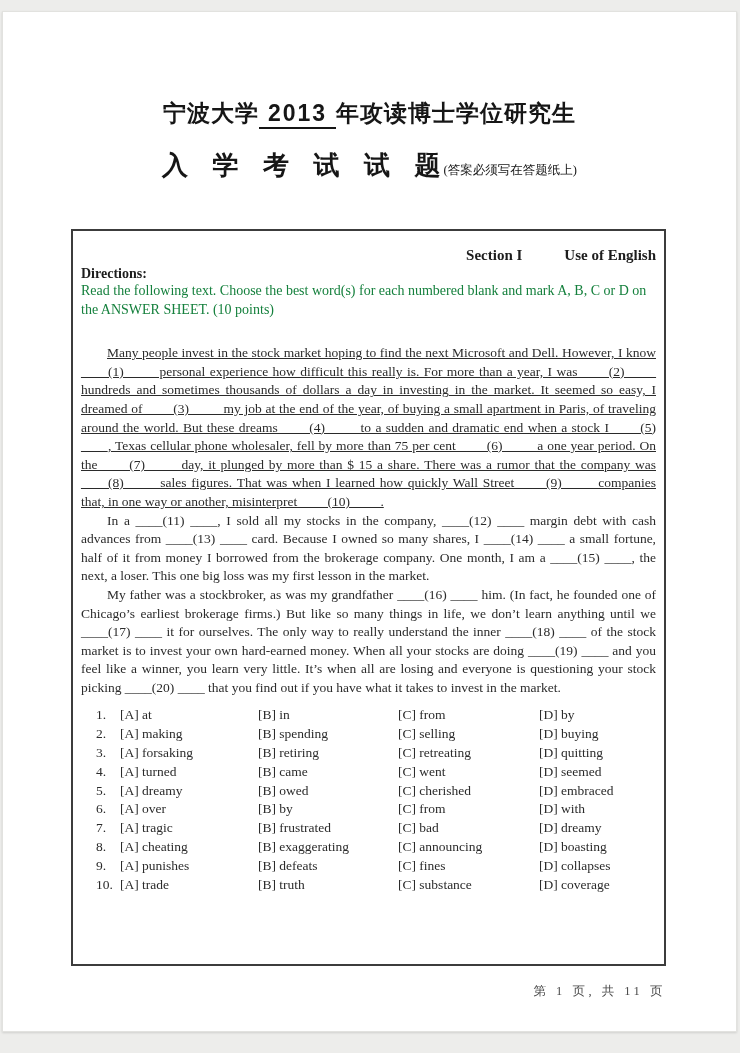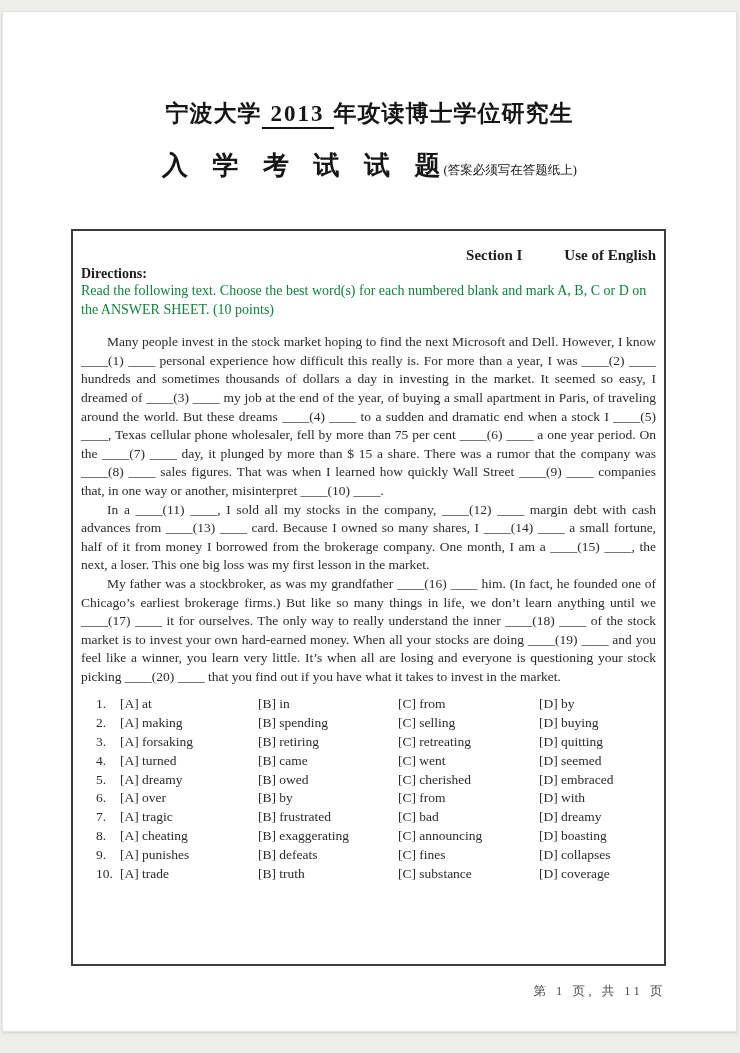--- a/index.html
+++ b/index.html
@@ -18,21 +18,21 @@
     background: #ffffff;
     border: 1px solid #e2e2df;
     box-shadow: 0 1px 2px rgba(0,0,0,0.12);
   }
   
   .title1 {
     position: absolute; top: 86px; left: 0; width: 100%;
     text-align: center;
     font-size: 23px; font-weight: bold; color: #161616;
     letter-spacing: 1px;
-    font-family: Liberation Serif, serif;
+    font-family: Liberation Sans, sans-serif;
   }
   .title1 .year {
     display: inline-block;
     padding: 0 9px;
     border-bottom: 2.5px solid #151515;
     letter-spacing: 2px;
   }
   .title2 {
     position: absolute; top: 136px; left: 0; width: 100%;
     text-align: center;
@@ -87,21 +87,21 @@
   }
   .directions-text {
     font-size: 14px; line-height: 18.6px; color: #15803d;
   }
   .passage p {
     font-size: 13.5px; line-height: 18.6px;
     text-align: justify;
     text-indent: 26px;
     color: #2b2b2b;
   }
-  .passage p:first-child { margin-top: 14px; }
+  .passage p:first-child { margin-top: 25px; text-decoration: underline; }
   
   .options { margin-top: 9px; padding-left: 15px; }
   .opt-row {
     display: grid;
     grid-template-columns: 24px 138px 140px 141px auto;
     font-size: 13.5px;
     line-height: 18.8px;
     color: #2b2b2b;
   }
   

